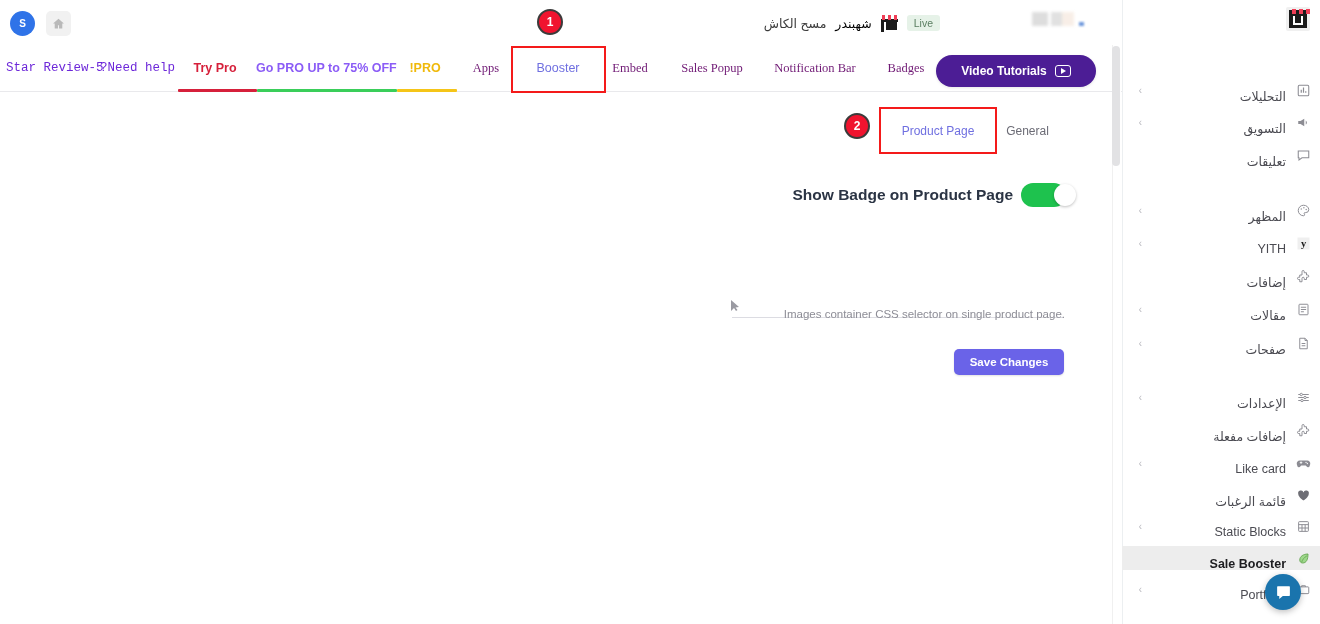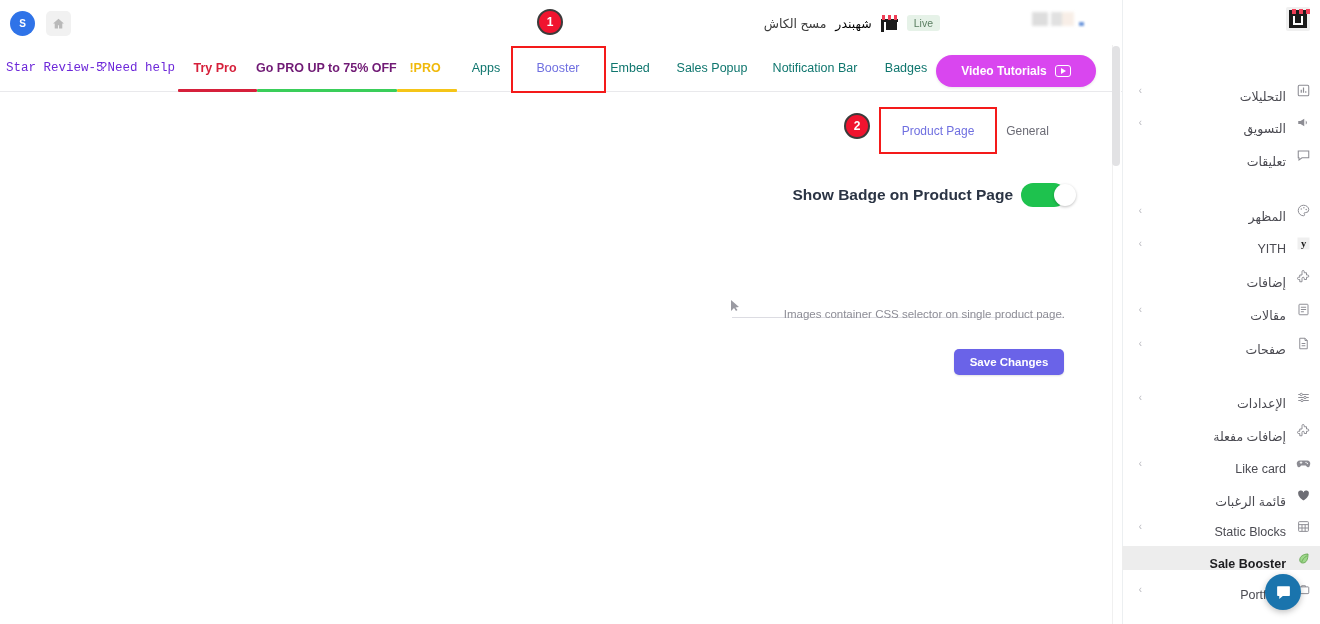--- a/index.html
+++ b/index.html
@@ -90,32 +90,32 @@
   }
   .nav { position:relative; height:47px; }
   .nav-item {
     position:absolute; top:0; height:47px; line-height:47px;
     font-size:12.5px; color:#7a7a8c; white-space:nowrap;
     text-align:center;
   }
   .nav-item.muted { color:#6d28d9;font-family:Liberation Mono, monospace; }
   .nav-item.bold { font-weight:bold; }
   .nav-item.red { color:#d6203b; }
-  .nav-item.green { color:#701a75; }
+  .nav-item.green { color:#8b5cf6; }
   .nav-item.yellow { color:#f0b90b; }
-  .nav-item.dark { color:#0f766e; }
+  .nav-item.dark { color:#701a75;font-family:Liberation Serif, serif; }
   .nav-item.active-link { color:#6f6fe0; }
   .underbar { position:absolute; bottom:0; height:3px; border-radius:1px; }
   .ub-red{ background:#d6203b; }
   .ub-green{ background:#3ace5a; }
   .ub-yellow{ background:#f5c518; }
 
   .video-btn {
     position:absolute; left:936px; top:55px; width:160px; height:32px;
-    background:#d946ef; border-radius:17px; color:#fff;
+    background:#4c1d95; border-radius:17px; color:#fff;
     font-size:12px; font-weight:bold;
     display:flex; align-items:center; justify-content:center; gap:8px;
     box-shadow:0 1px 3px rgba(0,0,0,.10);
   }
   .play-box {
     width:16px; height:12px; border:1.6px solid #fff; border-radius:3px;
     display:flex; align-items:center; justify-content:center;
   }
   .play-box .tri {
     width:0; height:0; border-left:5px solid #fff;

